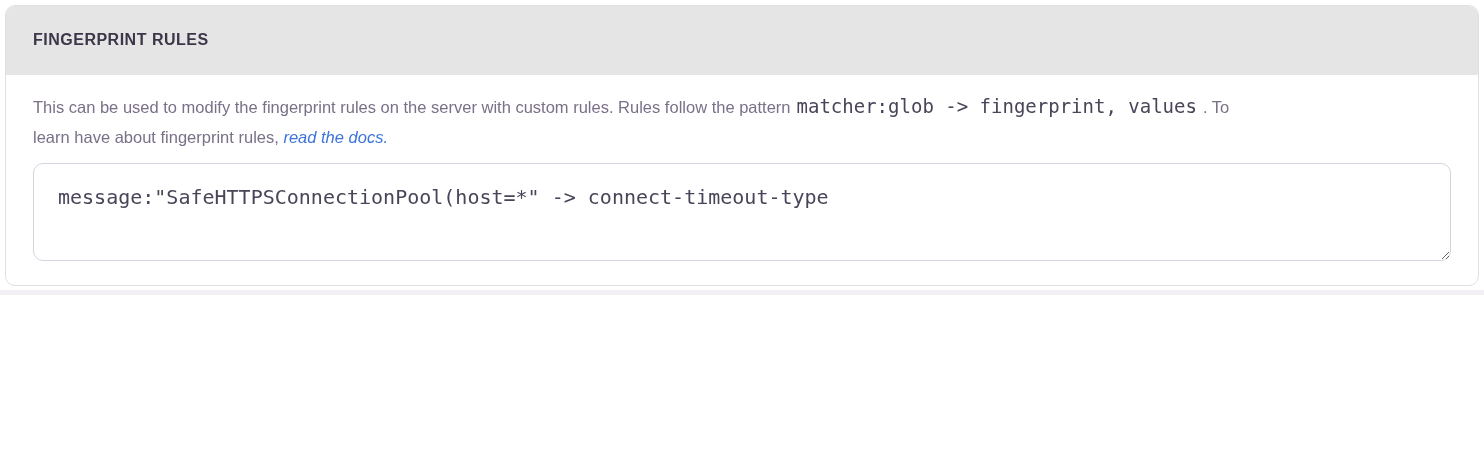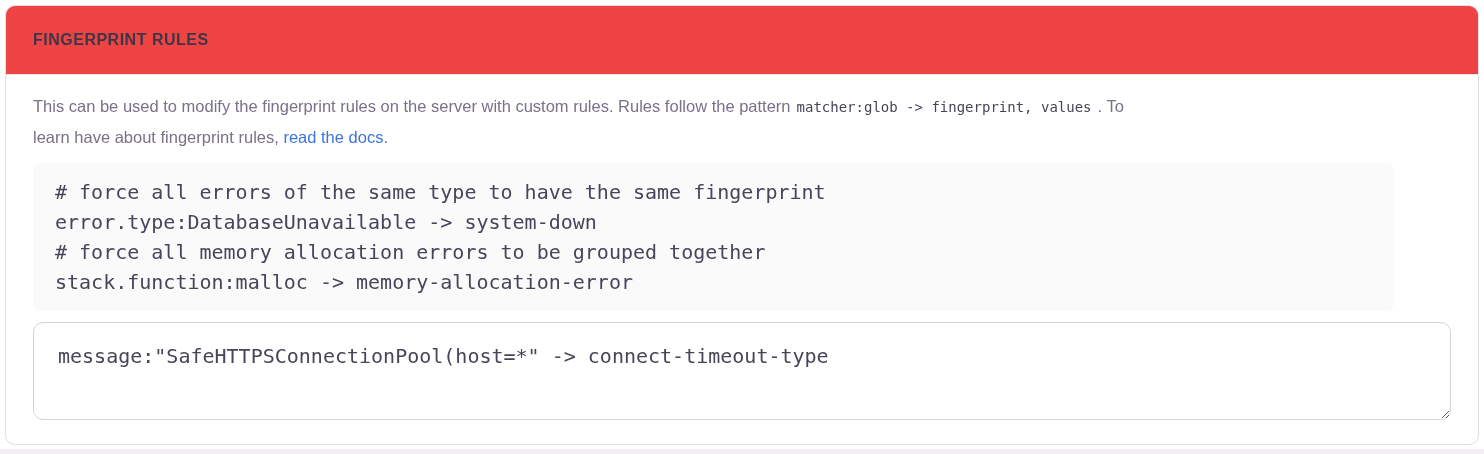--- a/index.html
+++ b/index.html
@@ -11,49 +11,50 @@
   }
   .page { padding: 5px 5px 0 5px; }
 
   .panel {
     background: #ffffff;
     border: 1px solid #E2DEE6;
     border-radius: 10px;
     overflow: hidden;
   }
   .panel-header {
-    background: #ef4444;
+    background: #e5e5e5;
     border-bottom: 1px solid #E7E4EB;
     padding: 22px 27px;
   }
   .panel-title {
     font-size: 16px;
     font-weight: bold;
     line-height: 24px;
     letter-spacing: 0.5px;
     color: #3D3649;
   }
   .panel-body { padding: 16px 27px 24px 27px; }
 
   .help-text {
     font-size: 16.5px;
     line-height: 30px;
     color: #7A7087;
     margin: 0 0 11px 0;
   }
   .inline-code {
     font-family: "DejaVu Sans Mono", monospace;
-    font-size: 14px;
+    font-size: 19px;
     color: #4A4458;
     margin: 0 6px;
   }
   .docs-link {
     color: #3D74DB;
     text-decoration: none;
     cursor: pointer;
+    font-style: italic;
   }
 
   .example-pre {
     font-family: "DejaVu Sans Mono", monospace;
     font-size: 20px;
     line-height: 30px;
     color: #4A4458;
     background: #FAFAFB;
     border-radius: 8px;
     padding: 14px 22px;
@@ -94,23 +95,19 @@
   <section class="panel">
 
     <header class="panel-header">
       <h2 class="panel-title">FINGERPRINT RULES</h2>
     </header>
 
     <div class="panel-body">
 
       <p class="help-text"><span>This can be used to modify the fingerprint rules on the server with custom rules. Rules follow the pattern</span><code class="inline-code">matcher:glob -&gt; fingerprint, values</code><span>. To</span><br><span>learn have about fingerprint rules, </span><a class="docs-link">read the docs.</a></p>
 
-      <pre class="example-pre"># force all errors of the same type to have the same fingerprint
-error.type:DatabaseUnavailable -&gt; system-down
-# force all memory allocation errors to be grouped together
-stack.function:malloc -&gt; memory-allocation-error</pre>
 
       <textarea class="rules-textarea" spellcheck="false" style="">message:"SafeHTTPSConnectionPool(host=*" -&gt; connect-timeout-type</textarea>
     </div>
   </section>
 
   <div class="below-strip"></div>
 </div>
 
 </body></html>

